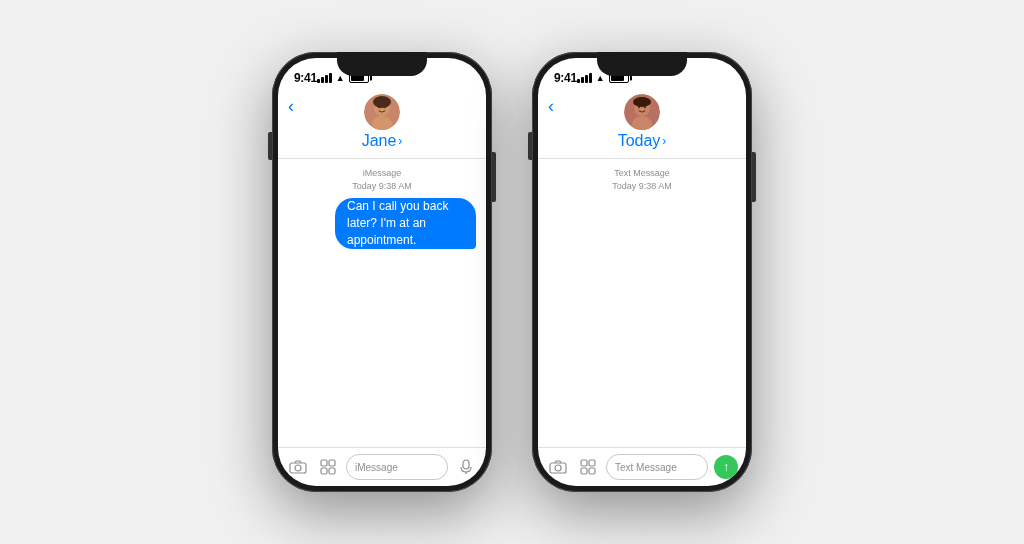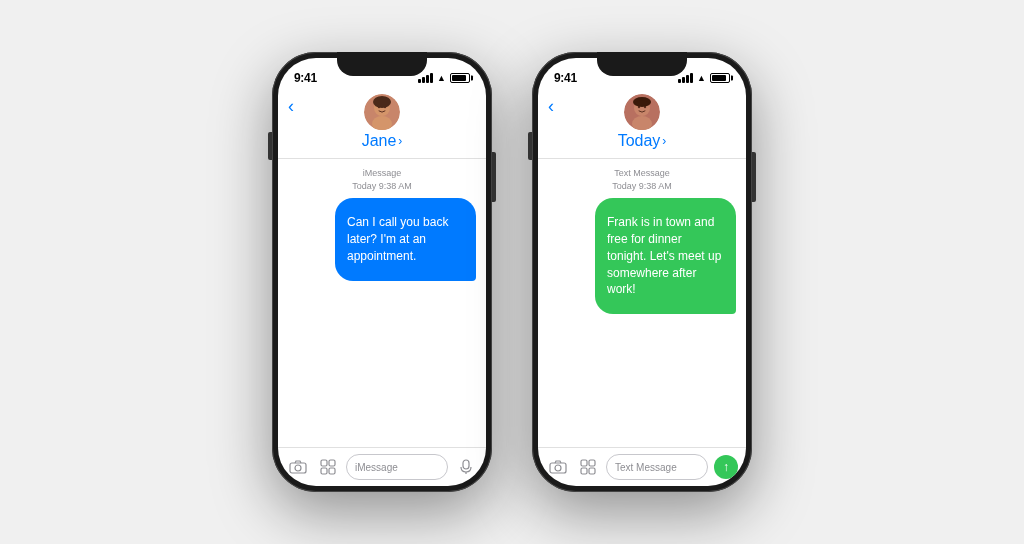--- a/index.html
+++ b/index.html
@@ -53,25 +53,23 @@
       background: #1a1a1a;
       border-radius: 0 0 16px 16px;
       z-index: 10;
     }
 
     
     .status-bar {
       height: 32px;
       padding: 8px 16px 0;
       display: flex;
-      justify-content: space-between;
       align-items: center;
       flex-shrink: 0;
       z-index: 5;
-      gap: 36px;
     }
 
     .status-time {
       font-size: 12px;
       font-weight: 600;
       color: #000;
       letter-spacing: -0.3px;
     }
 
     .status-icons {
@@ -188,21 +186,21 @@
     }
 
     .message-bubble-wrapper {
       display: flex;
       justify-content: flex-end;
       margin-bottom: 4px;
     }
 
     .message-bubble {
       max-width: 75%;
-      padding: 16px 12px;
+      padding: 0 12px;
       border-radius: 18px;
       font-size: 12px;
       line-height: 1.4;
       color: #fff;
     }
 
     .bubble-blue {
       background: #007AFF;
       border-bottom-right-radius: 4px;
     }
@@ -401,23 +399,20 @@
           </svg>
         </div>
         <div class="contact-name">Today</div>
       </div>
 
       <div class="messages-area">
         <div class="message-timestamp">
           <div>Text Message</div>
           <div>Today 9:38 AM</div>
         </div>
-        <div class="message-bubble-wrapper">
-          <div class="message-bubble bubble-green">Frank is in town and free for dinner tonight. Let's meet up somewhere after work!</div>
-        </div>
       </div>
 
       <div class="input-bar">
         <div class="input-icon-btn">
           <svg width="18" height="14" viewBox="0 0 18 14">
             <rect x="1" y="3" width="16" height="10" rx="2" fill="none" stroke="#8e8e93" stroke-width="1.2"></rect>
             <circle cx="9" cy="8" r="3" fill="none" stroke="#8e8e93" stroke-width="1.2"></circle>
             <path d="M6 3 L7 1 L11 1 L12 3" fill="none" stroke="#8e8e93" stroke-width="1.2"></path>
           </svg>
         </div>

